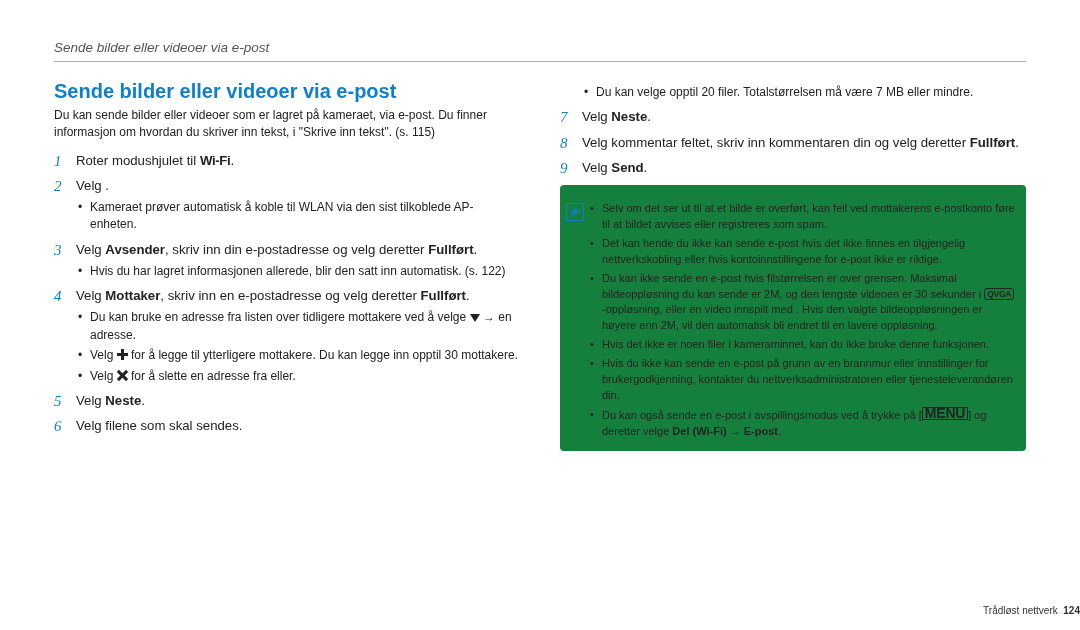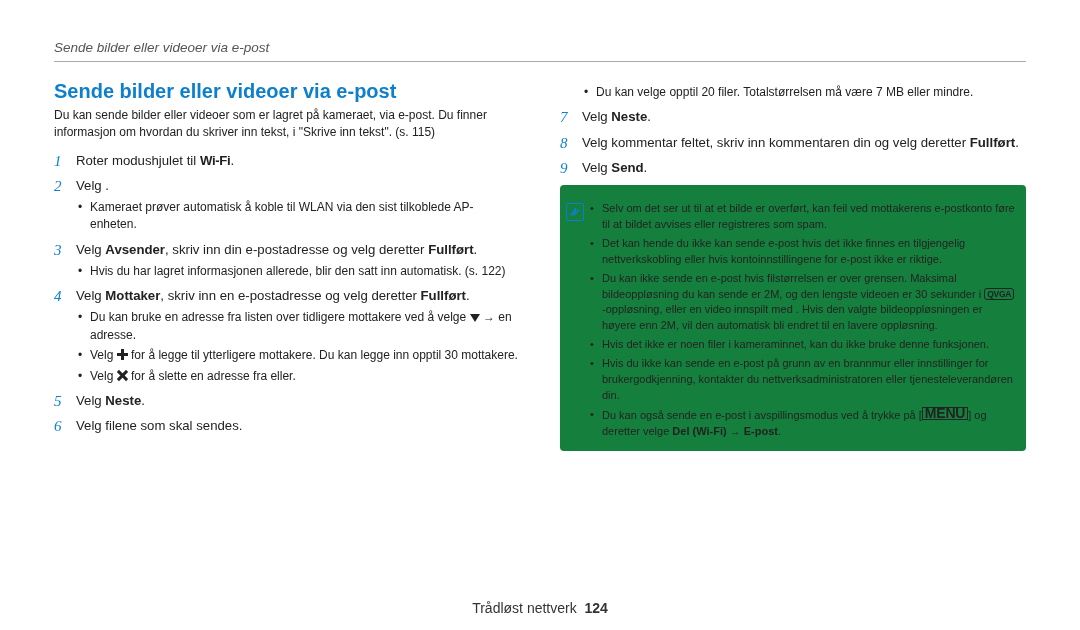--- a/index.html
+++ b/index.html
@@ -156,22 +156,22 @@
     padding:0 2px;
     line-height:11px;
     vertical-align:1px;
     letter-spacing:-0.2px;
   }
 
   .footer {
     position:absolute;
     bottom:14px;
     left:0; right:0;
-    text-align:center;
-    font-size:14px;
+    text-align:right;
+    font-size:10px;
     color:#333;
   }
   .footer .pnum { font-weight:700; }
 </style>
 </head>
 <body>
 
 <div class="page">
   <div class="breadcrumb">Sende bilder eller videoer via e-post</div>
   <hr class="hr">

